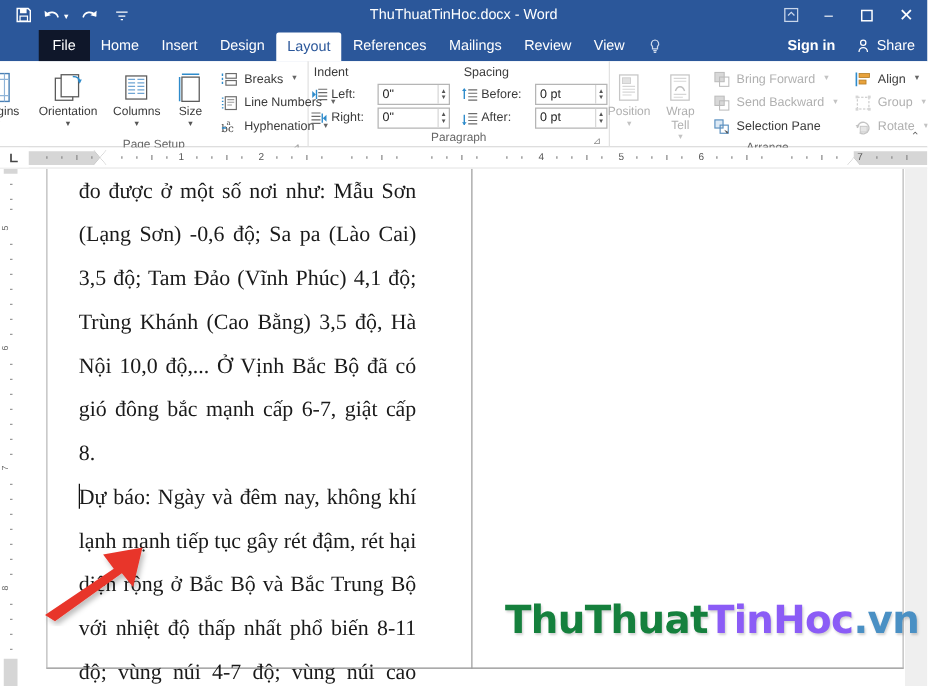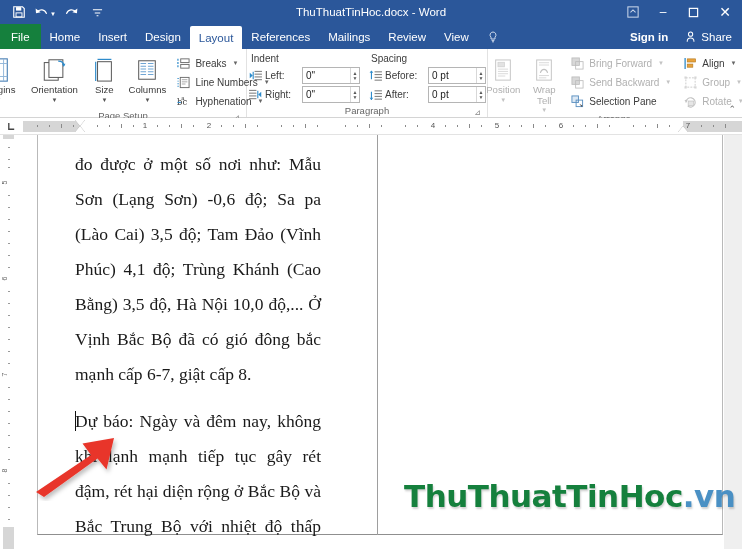--- a/index.html
+++ b/index.html
@@ -38,21 +38,21 @@
 
   
   .tabbar {
     position: absolute; top: 24px; left: 0; width: 742px; height: 25px;
     background: #2b579a; display: flex; align-items: stretch;
   }
   .tab {
     padding: 0 9px; display: flex; align-items: center;
     color: #ffffff; font-size: 11.5px; white-space: nowrap;
   }
-  .tab.file { background: #15803d; padding: 0 11px; }
+  .tab.file { background: #0f172a; padding: 0 11px; margin-left: 31px; }
   .tab.active {
     background: #ffffff; color: #2b579a; border-radius: 2px 2px 0 0;
     margin: 2px 0 0 0; position: relative;
   }
   .tellme {
     display: flex; align-items: center; gap: 5px;
     color: #cdd9ec; font-size: 11.5px; margin-left: 10px; white-space: nowrap;
   }
   .bulb { font-size: 11px; color: #cdd9ec; }
   .right-acct { margin-left: auto; display: flex; align-items: center; }
@@ -182,38 +182,38 @@
   .page-gutter-right { position: absolute; top: 0; right: 0; width: 18px; height: 414px; background: #efefef; }
   .col-divider { position: absolute; top: 0; left: 339px; width: 1px; height: 400px; background: #9e9e9e; }
 
   .doc-col {
     position: absolute; top: 0px; font-family: "Liberation Serif", serif;
     font-size: 17.5px; color: #1a1a1a; line-height: 35px;
     text-align: justify; text-justify: inter-word;
   }
   .doc-col.left { left: 46px; width: 270px; }
   .doc-col.right { left: 367px; width: 274px; }
-  .doc-col p { margin: 12px; }
+  .doc-col p { margin: 0; }
   .caret {
     display: inline-block; width: 1px; height: 20px; background: #111;
     vertical-align: -4px; margin-right: -1px;
   }
 
   
   .arrow-anno { position: absolute; left: 18px; top: 300px; width: 100px; height: 66px; pointer-events: none; }
 
   
   .watermark {
     position: absolute; left: 404px; top: 478px;
     font-family: "DejaVu Sans", sans-serif; font-weight: bold; font-size: 31px;
     letter-spacing: -0.5px; white-space: nowrap;
     text-shadow: 1px 2px 2px rgba(0,0,0,0.18);
   }
   .wm-a { color: #15803d; }
-  .wm-b { color: #15803d; }
+  .wm-b { color: #8b5cf6; }
   .wm-c { color: #4a90c4; }
 
   
   .ic { display: block; }
 </style>
 </head>
 <body>
 
 <div id="app">
 
@@ -315,39 +315,39 @@
             <svg class="ic" width="27" height="26" viewBox="0 0 28 28">
               <rect x="3" y="6" width="15" height="19" fill="#fff" stroke="#5a5a5a" stroke-width="1.1"></rect>
               <rect x="8" y="3" width="15" height="19" fill="#fff" stroke="#5a5a5a" stroke-width="1.1"></rect>
               <path d="M18 4.5c4 0 6 2 6 5" fill="none" stroke="#2e8bcb" stroke-width="1.4"></path>
               <path d="M22.2 10.8 L24.1 7.2 L26 10.8 Z" fill="#2e8bcb" transform="rotate(180 24 9)"></path>
             </svg>
           </span>
           <span class="lbl">Orientation</span>
           <span class="arrow">▼</span>
         </div>
+        <div class="bigbtn" style="width:48px">
+          <span class="glyph">
+            <svg class="ic" width="24" height="26" viewBox="0 0 26 28">
+              <rect x="4" y="4" width="18" height="20" fill="#fff" stroke="#5a5a5a" stroke-width="1.1"></rect>
+              <path d="M6 7h6M6 10h6M6 13h6M6 16h6M6 19h6M14 7h6M14 10h6M14 13h6M14 16h6M14 19h6" stroke="#6fa5d4" stroke-width="1.1"></path>
+            </svg>
+          </span>
+          <span class="lbl">Columns</span>
+          <span class="arrow">▼</span>
+        </div>
         <div class="bigbtn" style="width:38px">
           <span class="glyph">
             <svg class="ic" width="24" height="26" viewBox="0 0 26 28">
               <rect x="6" y="5" width="15" height="21" fill="#fff" stroke="#5a5a5a" stroke-width="1.1"></rect>
               <path d="M6 2.5h15" stroke="#2e8bcb" stroke-width="1.3"></path>
               <path d="M4 5v21" stroke="#2e8bcb" stroke-width="1.3"></path>
             </svg>
           </span>
           <span class="lbl">Size</span>
-          <span class="arrow">▼</span>
-        </div>
-        <div class="bigbtn" style="width:48px">
-          <span class="glyph">
-            <svg class="ic" width="24" height="26" viewBox="0 0 26 28">
-              <rect x="4" y="4" width="18" height="20" fill="#fff" stroke="#5a5a5a" stroke-width="1.1"></rect>
-              <path d="M6 7h6M6 10h6M6 13h6M6 16h6M6 19h6M14 7h6M14 10h6M14 13h6M14 16h6M14 19h6" stroke="#6fa5d4" stroke-width="1.1"></path>
-            </svg>
-          </span>
-          <span class="lbl">Columns</span>
           <span class="arrow">▼</span>
         </div>
         <div class="smallcol">
           <div class="smallbtn">
             <span class="si">
               <svg class="ic" width="13" height="13" viewBox="0 0 14 14">
                 <path d="M1 2v10" stroke="#2e8bcb" stroke-width="1.3" stroke-dasharray="2 1.5"></path>
                 <rect x="4" y="2" width="9" height="4" fill="none" stroke="#6b6b6b" stroke-width="1"></rect>
                 <rect x="4" y="8" width="9" height="4" fill="none" stroke="#6b6b6b" stroke-width="1"></rect>
               </svg>

